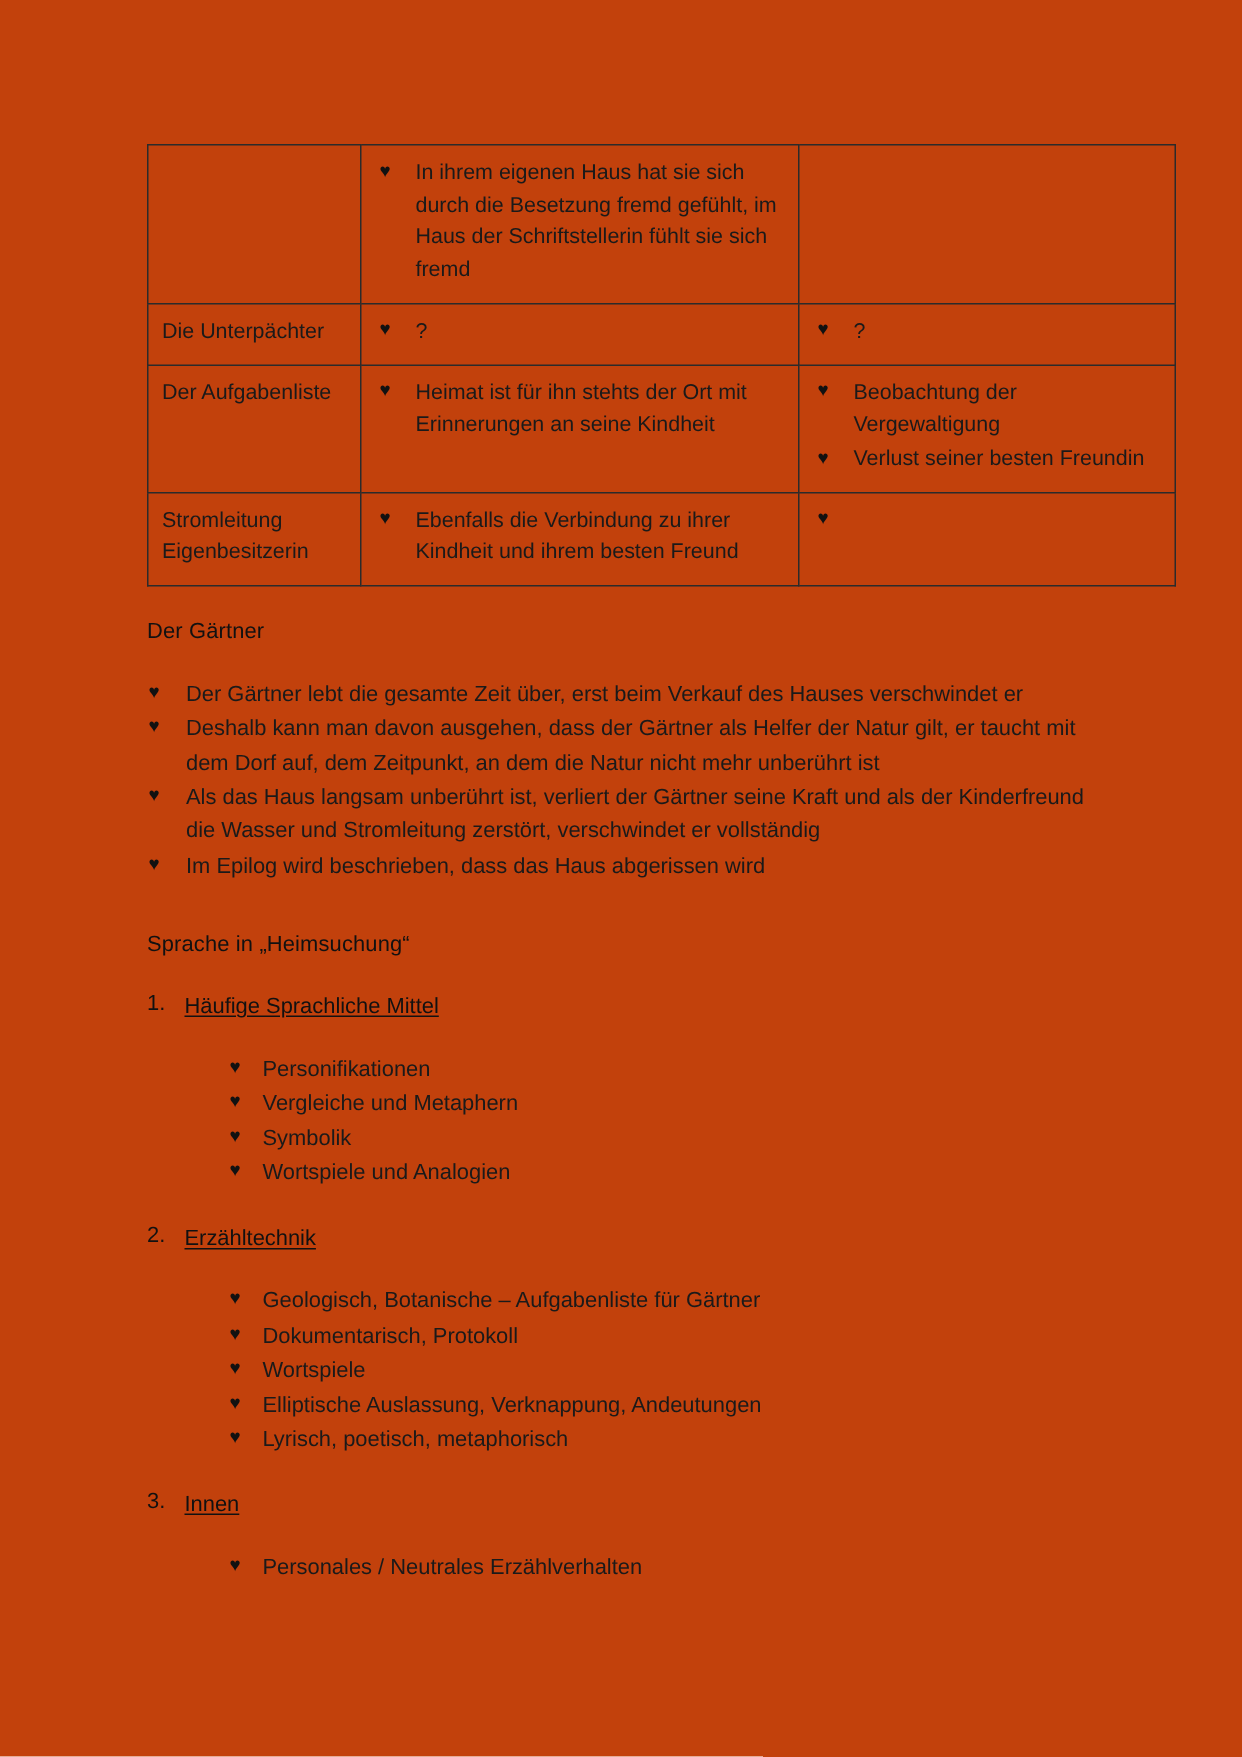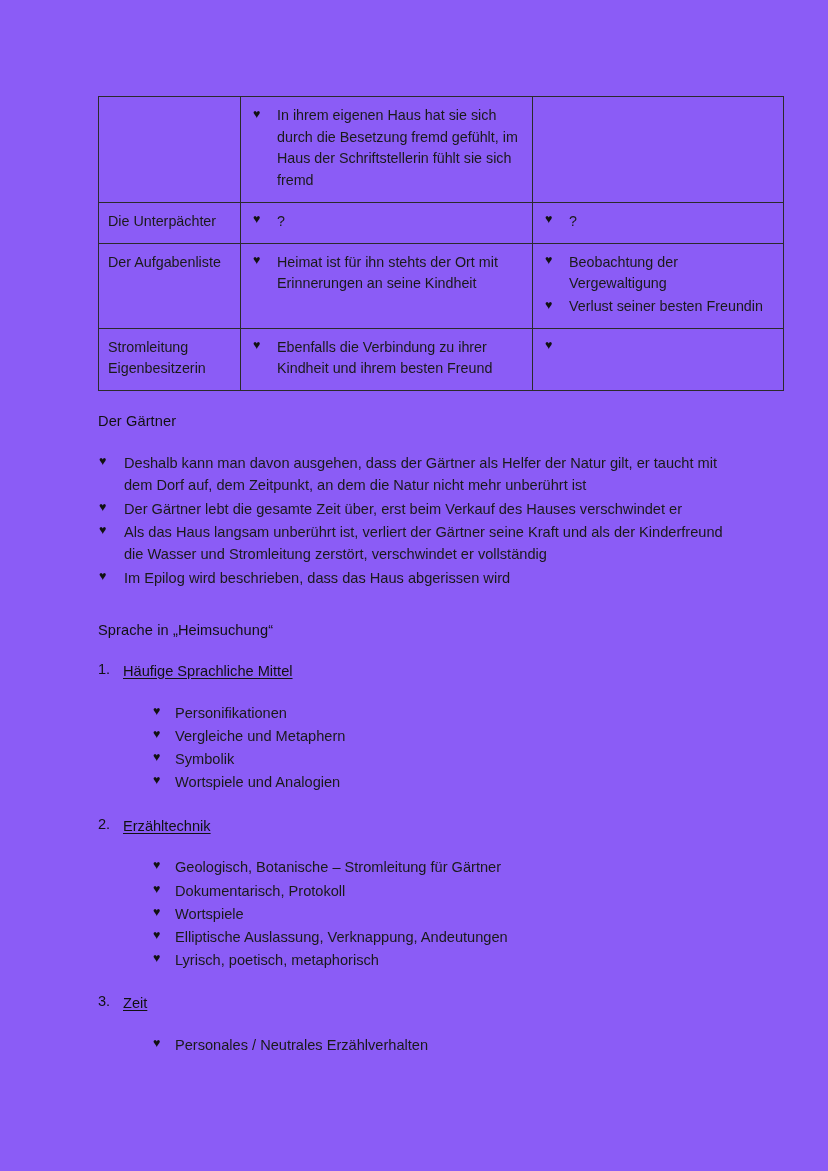--- a/index.html
+++ b/index.html
@@ -13,21 +13,21 @@
     height: 1171px;
     position: relative;
     font-family: "Liberation Sans", sans-serif;
     color: #1a1a1a;
     -webkit-font-smoothing: antialiased;
   }
 
   .page {
     position: absolute;
     inset: 0;
-    background: #8b5cf6;
+    background: #c2410c;
   }
 
   
   .char-table {
     position: absolute;
     left: 98px;
     top: 96px;
     width: 631px;
     border-collapse: collapse;
     table-layout: fixed;
@@ -223,22 +223,22 @@
           </ul>
         </td>
       </tr>
 
     </tbody>
   </table>
 
   <div class="h-sub" id="h-gaertner">Der Gärtner</div>
 
   <ul class="main-list">
+    <li>Der Gärtner lebt die gesamte Zeit über, erst beim Verkauf des Hauses verschwindet er</li>
     <li>Deshalb kann man davon ausgehen, dass der Gärtner als Helfer der Natur gilt, er taucht mit dem Dorf auf, dem Zeitpunkt, an dem die Natur nicht mehr unberührt ist</li>
-    <li>Der Gärtner lebt die gesamte Zeit über, erst beim Verkauf des Hauses verschwindet er</li>
     <li>Als das Haus langsam unberührt ist, verliert der Gärtner seine Kraft und als der Kinderfreund die Wasser und Stromleitung zerstört, verschwindet er vollständig</li>
     <li>Im Epilog wird beschrieben, dass das Haus abgerissen wird</li>
   </ul>
 
   <div class="h-sub" id="h-sprache">Sprache in „Heimsuchung“</div>
 
   <ol class="outline">
 
     <li>
       <span class="num">1.</span>
@@ -248,31 +248,31 @@
         <li>Vergleiche und Metaphern</li>
         <li>Symbolik</li>
         <li>Wortspiele und Analogien</li>
       </ul>
     </li>
 
     <li>
       <span class="num">2.</span>
       <span class="otitle">Erzähltechnik</span>
       <ul class="sub">
-        <li>Geologisch, Botanische – Stromleitung für Gärtner</li>
+        <li>Geologisch, Botanische – Aufgabenliste für Gärtner</li>
         <li>Dokumentarisch, Protokoll</li>
         <li>Wortspiele</li>
         <li>Elliptische Auslassung, Verknappung, Andeutungen</li>
         <li>Lyrisch, poetisch, metaphorisch</li>
       </ul>
     </li>
 
     <li>
       <span class="num">3.</span>
-      <span class="otitle">Zeit</span>
+      <span class="otitle">Innen</span>
       <ul class="sub">
         <li>Personales / Neutrales Erzählverhalten</li>
       </ul>
     </li>
 
   </ol>
 
 </div>
 
 </body></html>

